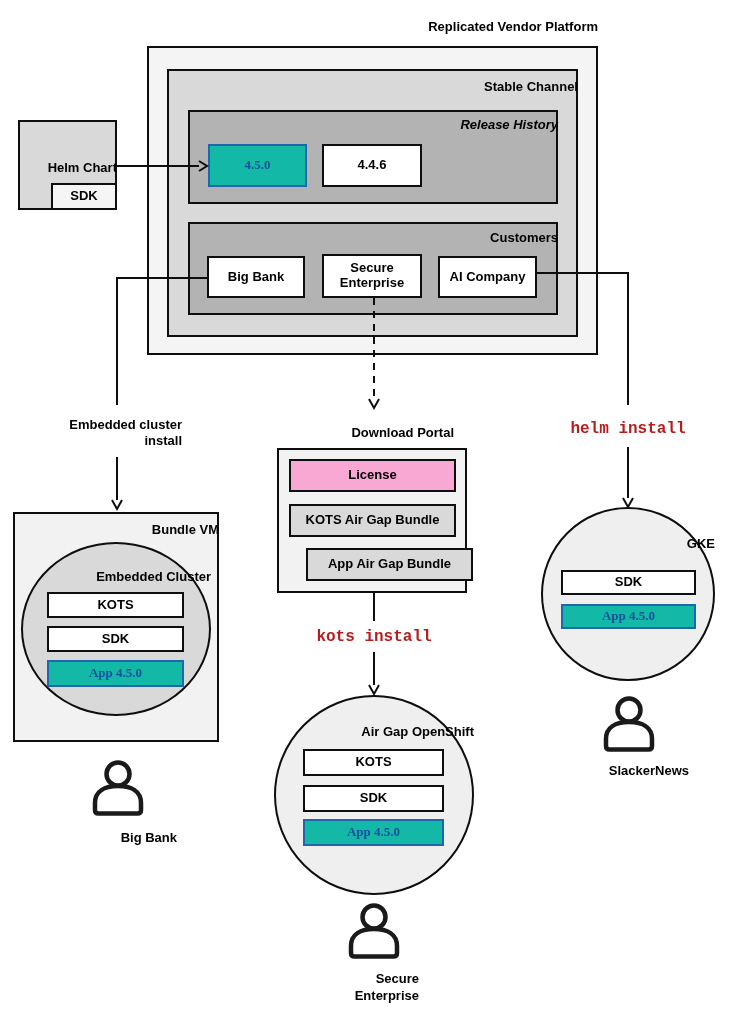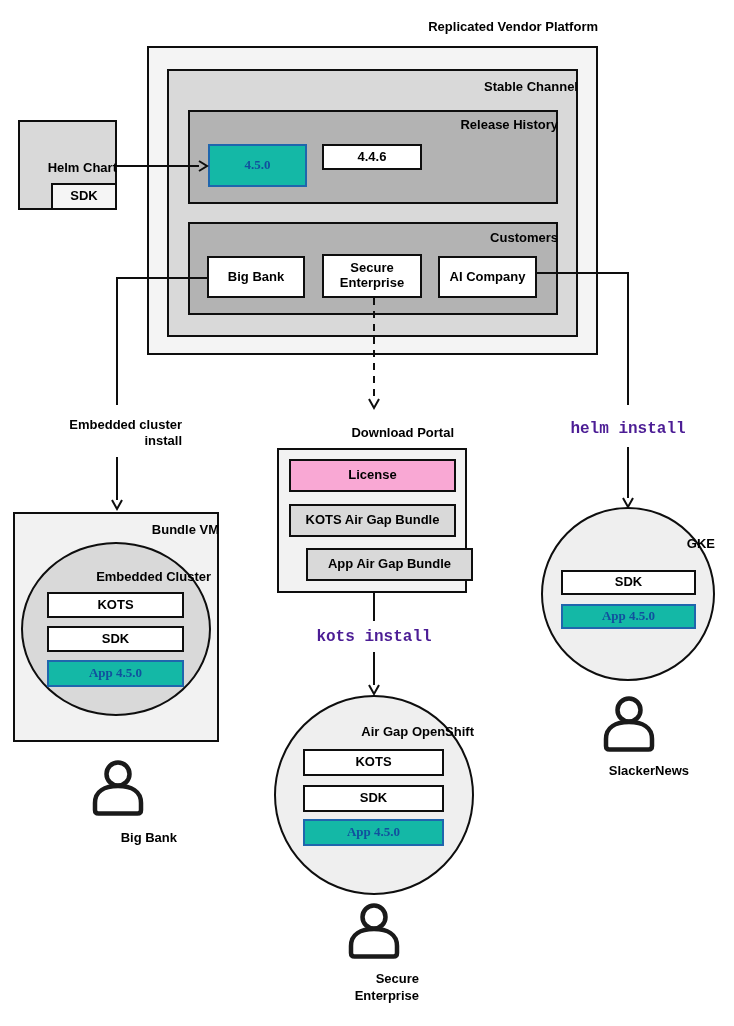--- a/index.html
+++ b/index.html
@@ -6,41 +6,41 @@
   #canvas{position:relative;width:734px;height:1026px;background:#ffffff;
           font-family:"Liberation Sans", sans-serif;overflow:hidden;}
   .abs{position:absolute;box-sizing:border-box;}
   .box{border:2px solid #0e0e0e;}
   .lbl{font-weight:bold;font-size:13px;color:#000;text-align:right;line-height:1.2;}
   .cell{display:flex;align-items:center;justify-content:center;background:#fff;
         border:2px solid #0e0e0e;font-weight:bold;font-size:13px;color:#000;
         text-align:center;line-height:1.15;}
   .blue{background:#14b8a6;border-color:#1f66ad;color:#11509e;font-family:Liberation Serif, serif;}
   .mono{font-family:"Liberation Mono","DejaVu Sans Mono",monospace;
-        font-weight:bold;font-size:16px;color:#4c1d95;text-align:center;}
+        font-weight:bold;font-size:16px;color:#b91c1c;text-align:center;}
   .round{border-radius:50%;}
   svg.overlay{position:absolute;left:0;top:0;pointer-events:none;}
   svg.overlay path{stroke:#0e0e0e;stroke-width:2;fill:none;}
   svg.overlay path.dash{stroke-dasharray:7 6;}
 </style>
 </head>
 <body>
 
 <div id="canvas">
 
   <div class="abs lbl" style="left:147px;top:19px;width:451px;">Replicated Vendor Platform</div>
 
   <div class="abs box" style="left:147px;top:46px;width:451px;height:309px;background:#f4f4f4;"></div>
   <div class="abs box" style="left:167px;top:69px;width:411px;height:268px;background:#d9d9d9;"></div>
   <div class="abs lbl" style="left:167px;top:79px;width:411px;">Stable Channel</div>
 
   <div class="abs box" style="left:188px;top:110px;width:370px;height:94px;background:#b3b3b3;"></div>
-  <div class="abs lbl" style="left:188px;top:117px;width:370px;">Release History</div>
+  <div class="abs lbl" style="left:188px;top:117px;width:370px;font-style:italic;">Release History</div>
   <div class="abs cell blue" style="left:208px;top:144px;width:99px;height:43px;">4.5.0</div>
-  <div class="abs cell" style="left:322px;top:144px;width:100px;height:26px;">4.4.6</div>
+  <div class="abs cell" style="left:322px;top:144px;width:100px;height:43px;">4.4.6</div>
 
   <div class="abs box" style="left:188px;top:222px;width:370px;height:93px;background:#b3b3b3;"></div>
   <div class="abs lbl" style="left:188px;top:230px;width:370px;">Customers</div>
   <div class="abs cell" style="left:207px;top:256px;width:98px;height:42px;">Big Bank</div>
   <div class="abs cell" style="left:322px;top:254px;width:100px;height:44px;padding:0 4px;">Secure Enterprise</div>
   <div class="abs cell" style="left:438px;top:256px;width:99px;height:42px;">AI Company</div>
 
   <div class="abs box" style="left:18px;top:120px;width:99px;height:90px;background:#d9d9d9;"></div>
   <div class="abs lbl" style="left:18px;top:160px;width:99px;">Helm Chart</div>
   <div class="abs cell" style="left:51px;top:183px;width:66px;height:27px;background:#f5f5f5;">SDK</div>

